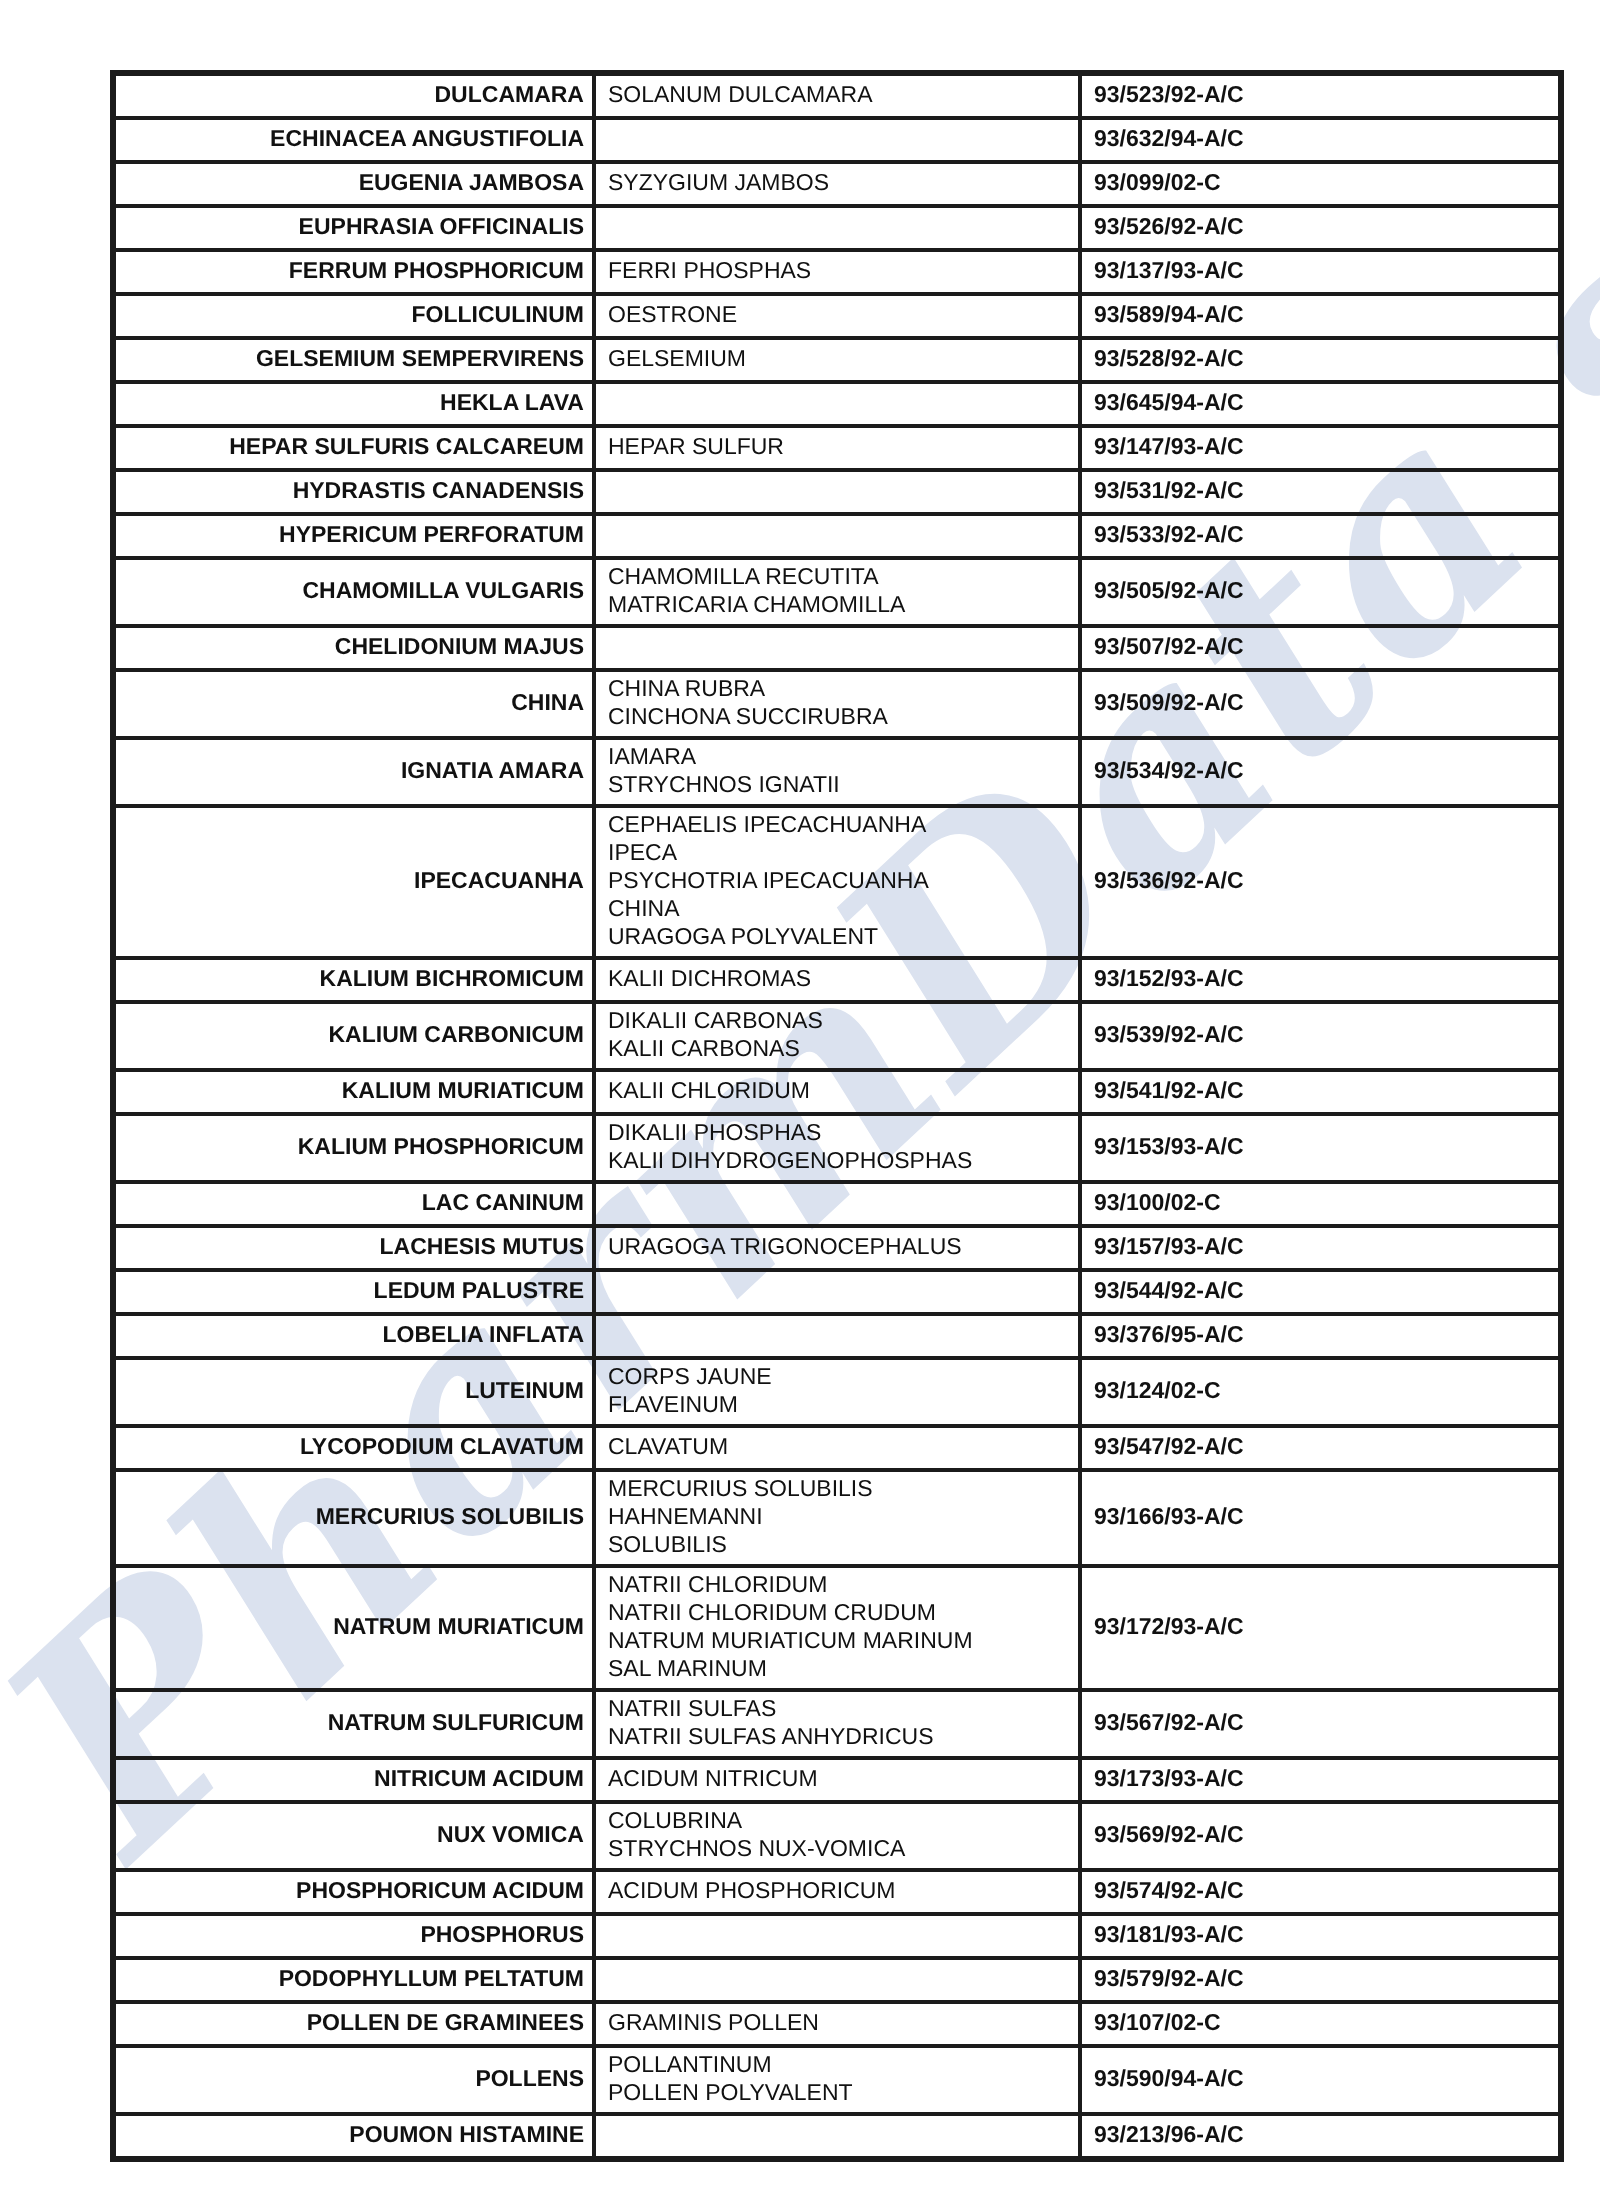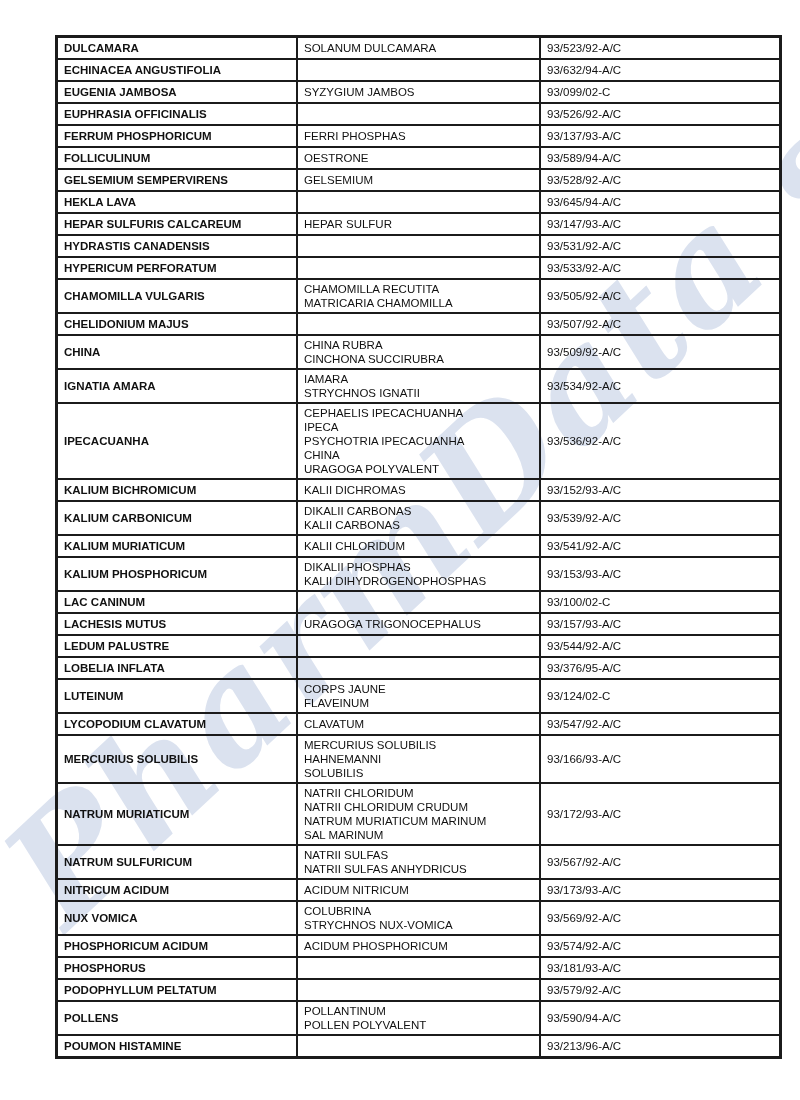--- a/index.html
+++ b/index.html
@@ -48,26 +48,28 @@
     padding: 2px 4px 2px 6px;
     vertical-align: middle;
     color: #111;
     height: 16px;
     overflow: hidden;
     background: transparent;
   }
   td.c-name {
     font-weight: bold;
     width: 228px;
+    text-align: right;
   }
   td.c-syn {
     width: 231px;
   }
   td.c-code {
     width: 228px;
+    font-weight: bold;
   }
   table.reg-table {
     border: 3px solid #1b1b1b;
   }
 </style>
 </head>
 <body>
 
 <div class="page">
   <div class="watermark" style="color: rgb(219, 226, 239);">PharmData s.r.o.</div>
@@ -300,20 +302,27 @@
           <td class="c-name">PHOSPHORUS</td>
           <td class="c-syn"></td>
           <td class="c-code">93/181/93-A/C</td>
         </tr>
         <tr>
           <td class="c-name">PODOPHYLLUM PELTATUM</td>
           <td class="c-syn"></td>
           <td class="c-code">93/579/92-A/C</td>
         </tr>
         <tr>
+          <td class="c-name">POLLEN DE GRAMINEES</td>
+          <td class="c-syn">
+            <div>GRAMINIS POLLEN</div>
+          </td>
+          <td class="c-code">93/107/02-C</td>
+        </tr>
+        <tr>
           <td class="c-name">POLLENS</td>
           <td class="c-syn">
             <div>POLLANTINUM</div>
             <div>POLLEN POLYVALENT</div>
           </td>
           <td class="c-code">93/590/94-A/C</td>
         </tr>
         <tr>
           <td class="c-name">POUMON HISTAMINE</td>
           <td class="c-syn"></td>

